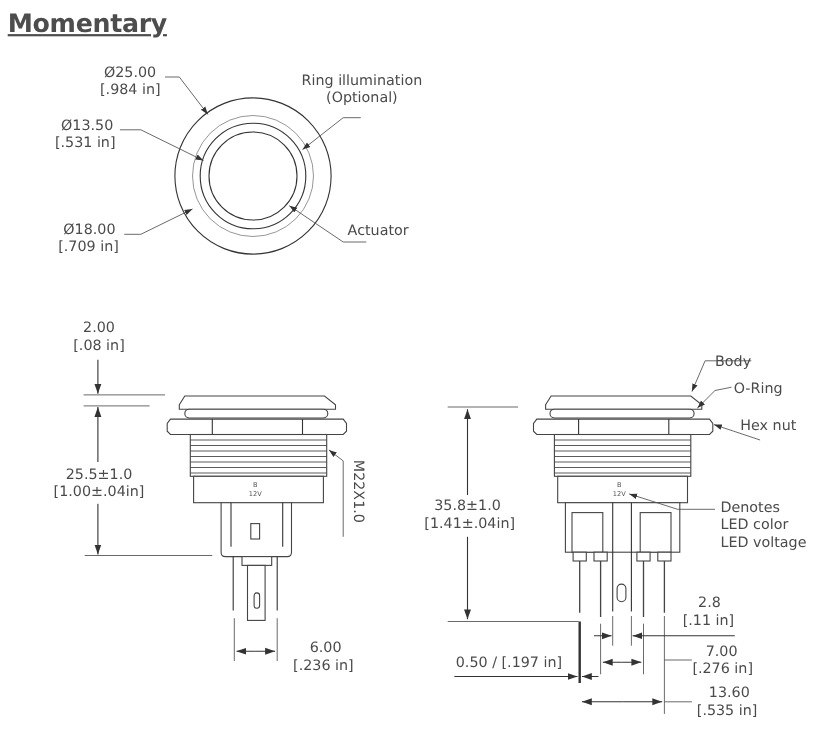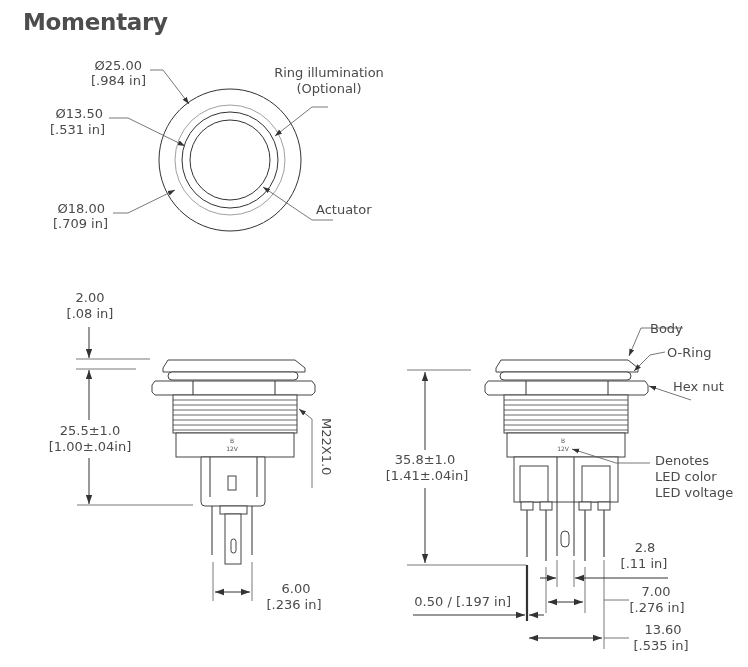--- a/index.html
+++ b/index.html
@@ -1,19 +1,19 @@
 <!DOCTYPE html>
 <html><head>
 <meta charset="utf-8">
 <style>
   html, body { margin: 0; padding: 0; background: #ffffff; }
   body { width: 748px; height: 667px; position: relative; overflow: hidden;
          font-family: "DejaVu Sans", sans-serif; color: #4a4a4a; }
-  .title { position: absolute; left: 23px; top: 9px; font-size: 23px; font-weight: bold;
-           color: #4d4d4d; letter-spacing: -0.3px; }
+  .title { position: absolute; left: 7px; top: 9px; font-size: 23px; font-weight: bold;
+           color: #4d4d4d; letter-spacing: -0.3px; text-decoration: underline; }
   svg { position: absolute; left: 0; top: 0; }
   .lbl { font-family: "DejaVu Sans", sans-serif; font-size: 13px; fill: #4a4a4a; }
   .tiny { font-family: "DejaVu Sans", sans-serif; font-size: 6px; fill: #555; }
   .ln { stroke: #333; stroke-width: 1; fill: none; }
   .thin { stroke: #555; stroke-width: 0.8; fill: none; }
   .part { stroke: #444; stroke-width: 1; fill: #fff; }
 </style>
 </head>
 <body>
 

